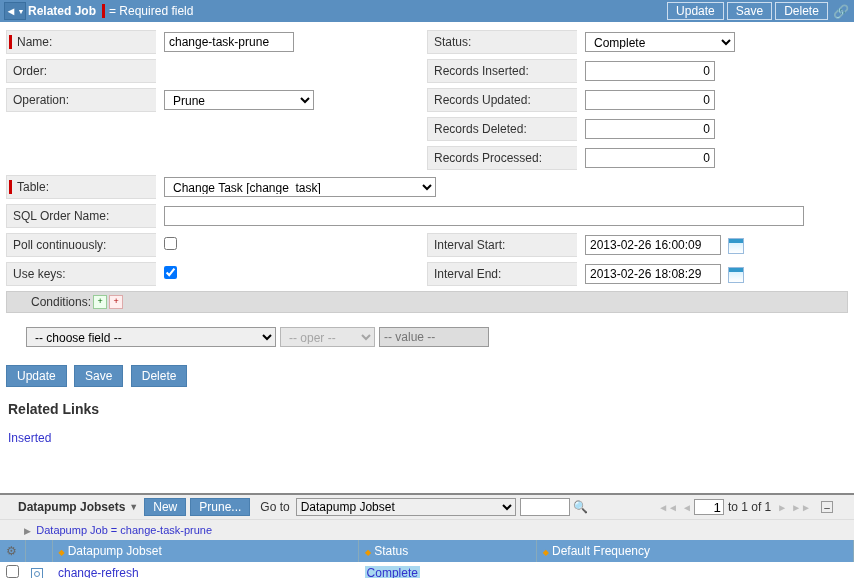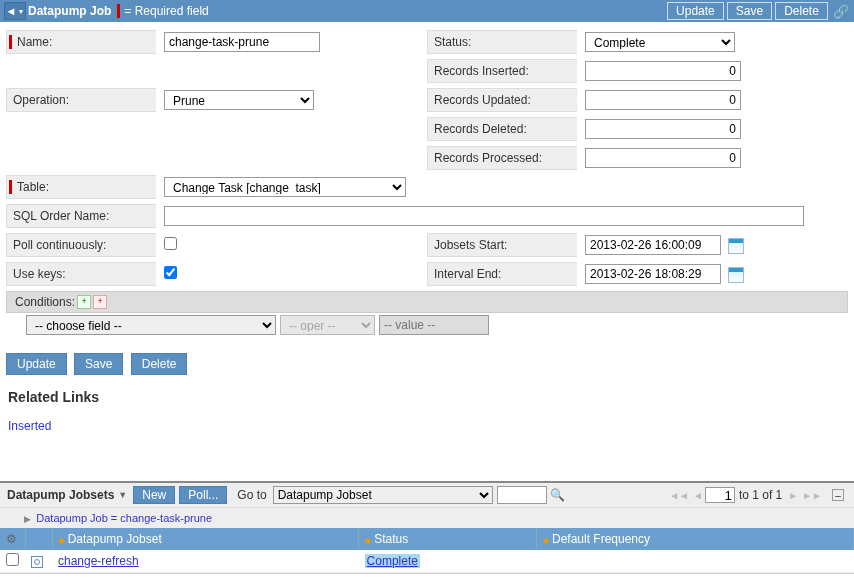--- a/index.html
+++ b/index.html
@@ -17,49 +17,49 @@
 
 .form-area { padding: 6px; }
 .form-row { display: flex; }
 .form-col { flex: 1; }
 .field-row { display: flex; align-items: center; height: 28px; margin-bottom: 1px; justify-content: space-between; }
 .field-label { width: 150px; background: #eee; border: 1px solid #ddd; border-right: none; height: 24px; display: flex; align-items: center; padding-left: 6px; position: relative; }
 .field-label.required::before { content: ''; position: absolute; left: 2px; top: 4px; bottom: 4px; width: 3px; background: #c00; }
 .field-label.required { padding-left: 10px; }
 .field-input-cell { flex: 1; padding-left: 8px; }
 .field-input-cell input[type=text], .field-input-cell select { border: 1px solid #999; padding: 2px 4px; font-size: 12px; height: 20px; }
-.field-input-cell input[type=text] { width: 156px; }
+.field-input-cell input[type=text] { width: 130px; }
 .field-input-cell input.right { text-align: right; }
 .field-input-cell select { width: 150px; background: #fff; }
-.field-input-cell select.wide { width: 242px; }
+.field-input-cell select.wide { width: 272px; }
 .field-input-cell input.wide { width: 640px; }
 .field-input-cell input.datetime { width: 136px; }
 .cal-icon { display: inline-block; width: 16px; height: 16px; border: 1px solid #9bd; background: linear-gradient(#cef, #fff); margin-left: 4px; vertical-align: middle; cursor: pointer; position: relative; }
 .cal-icon::after { content: ''; position: absolute; top: 0; left: 0; right: 0; height: 4px; background: #39c; }
 
-.conditions-bar { background: #ddd; border: 1px solid #ccc; padding: 3px 8px; display: flex; align-items: flex-end; margin-top: 2px; }
+.conditions-bar { background: #ddd; border: 1px solid #ccc; padding: 3px 24px; display: flex; align-items: flex-end; margin-top: 2px; }
 .cond-icon { display: inline-block; width: 14px; height: 14px; margin-left: 2px; cursor: pointer; font-size: 9px; text-align: center; }
 .cond-and { color: #060; border: 1px solid #9c9; background: #efe; }
 .cond-or { color: #a00; border: 1px solid #daa; background: #fee; }
 
-.filter-row { display: flex; align-items: center; padding: 2px 0 6px 20px; }
+.filter-row { display: flex; align-items: center; padding: 14px 0 6px 20px; }
 .filter-row select, .filter-row input { border: 1px solid #999; padding: 2px 4px; font-size: 12px; height: 20px; margin-right: 4px; }
 .filter-row select { width: 250px; }
 .filter-row select.small { width: 95px; background: #ddd; }
 .filter-row input { width: 110px; background: #ddd; }
 
 .action-bar { padding: 6px; }
 .action-btn { background: #5a8fc0; border: 1px solid #4a7faf; color: #fff; padding: 3px 10px; margin-right: 4px; cursor: pointer; font-size: 12px; }
 
 .related-links { padding: 8px; }
 .related-links h3 { font-size: 14px; font-weight: bold; margin-bottom: 14px; }
 .related-links a { color: #33c; text-decoration: none; }
 
 .list-section { margin-top: 40px; }
-.list-header { border-top: 2px solid #888; background: #eee; padding: 3px 7px; display: flex; align-items: center; height: 26px; }
+.list-header { border-top: 2px solid #888; background: #eee; padding: 3px 18px; display: flex; align-items: center; height: 26px; }
 .list-title { font-weight: bold; margin-right: 4px; }
 .dd-arrow { color: #666; margin-right: 6px; cursor: pointer; font-size: 9px; }
 .goto-select { border: 1px solid #999; width: 220px; height: 18px; font-size: 12px; }
 .goto-input { border: 1px solid #999; width: 50px; height: 18px; margin-left: 4px; }
 .search-icon { margin-left: 4px; color: #666; cursor: pointer; }
 .list-spacer { flex: 1; }
 .pager { display: flex; align-items: center; }
 .pager-btn { color: #bbb; margin: 0 2px; cursor: pointer; font-size: 10px; }
 .pager input { width: 30px; border: 1px solid #999; text-align: right; padding: 0 2px; height: 16px; }
 .collapse-icon { margin-left: 8px; margin-right: 3px; cursor: pointer; border: 1px solid #999; width: 12px; height: 12px; display: inline-flex; align-items: center; justify-content: center; font-size: 10px; }
@@ -86,40 +86,41 @@
 </head>
 <body>
 
 <div class="container">
 
 <div class="header-bar">
   <div class="back-btn">
     <span>◄</span>
     <span style="font-size:7px;margin-left:1px">▼</span>
   </div>
-  <span class="header-title">Datapump Job</span>
+  <span class="header-title">Related Job</span>
   <span class="required-indicator">
     <span class="red-bar"></span>
     <span>= Required field</span>
   </span>
   <div class="header-spacer"></div>
   <button class="header-btn">Update</button>
   <button class="header-btn">Save</button>
   <button class="header-btn">Delete</button>
   <span class="attach-icon">🔗</span>
 </div>
 
 <div class="form-area">
   <div class="form-row">
     <div class="form-col">
       <div class="field-row">
         <div class="field-label required">Name:</div>
         <div class="field-input-cell"><input type="text" value="change-task-prune" style=""></div>
       </div>
       <div class="field-row">
+        <div class="field-label">Order:</div>
       </div>
       <div class="field-row">
         <div class="field-label">Operation:</div>
         <div class="field-input-cell"><select><option>Prune</option></select></div>
       </div>
     </div>
     <div class="form-col">
       <div class="field-row">
         <div class="field-label">Status:</div>
         <div class="field-input-cell"><select><option>Complete</option></select></div>
@@ -158,21 +159,21 @@
         <div class="field-label">Poll continuously:</div>
         <div class="field-input-cell"><input type="checkbox" style=""></div>
       </div>
       <div class="field-row">
         <div class="field-label">Use keys:</div>
         <div class="field-input-cell"><input type="checkbox" checked="" style=""></div>
       </div>
     </div>
     <div class="form-col">
       <div class="field-row">
-        <div class="field-label">Jobsets Start:</div>
+        <div class="field-label">Interval Start:</div>
         <div class="field-input-cell">
           <input type="text" class="datetime" value="2013-02-26 16:00:09" style="">
           <span class="cal-icon"></span>
         </div>
       </div>
       <div class="field-row">
         <div class="field-label">Interval End:</div>
         <div class="field-input-cell">
           <input type="text" class="datetime" value="2013-02-26 18:08:29" style="">
           <span class="cal-icon"></span>
@@ -202,21 +203,21 @@
 <div class="related-links">
   <h3>Related Links</h3>
   <a href="#">Inserted</a>
 </div>
 
 <div class="list-section">
   <div class="list-header">
     <span class="list-title">Datapump Jobsets</span>
     <span class="dd-arrow">▼</span>
     <button class="action-btn" style="padding:1px 8px">New</button>
-    <button class="action-btn" style="padding:1px 8px">Poll...</button>
+    <button class="action-btn" style="padding:1px 8px">Prune...</button>
     <span style="margin:0 6px">Go to</span>
     <select class="goto-select"><option>Datapump Jobset</option></select>
     <input class="goto-input" type="text" style="">
     <span class="search-icon">🔍</span>
     <div class="list-spacer"></div>
     <div class="pager">
       <span class="pager-btn">◄◄</span>
       <span class="pager-btn">◄</span>
       <input type="text" value="1" style="">
       <span style="margin:0 4px">to 1 of 1</span>

